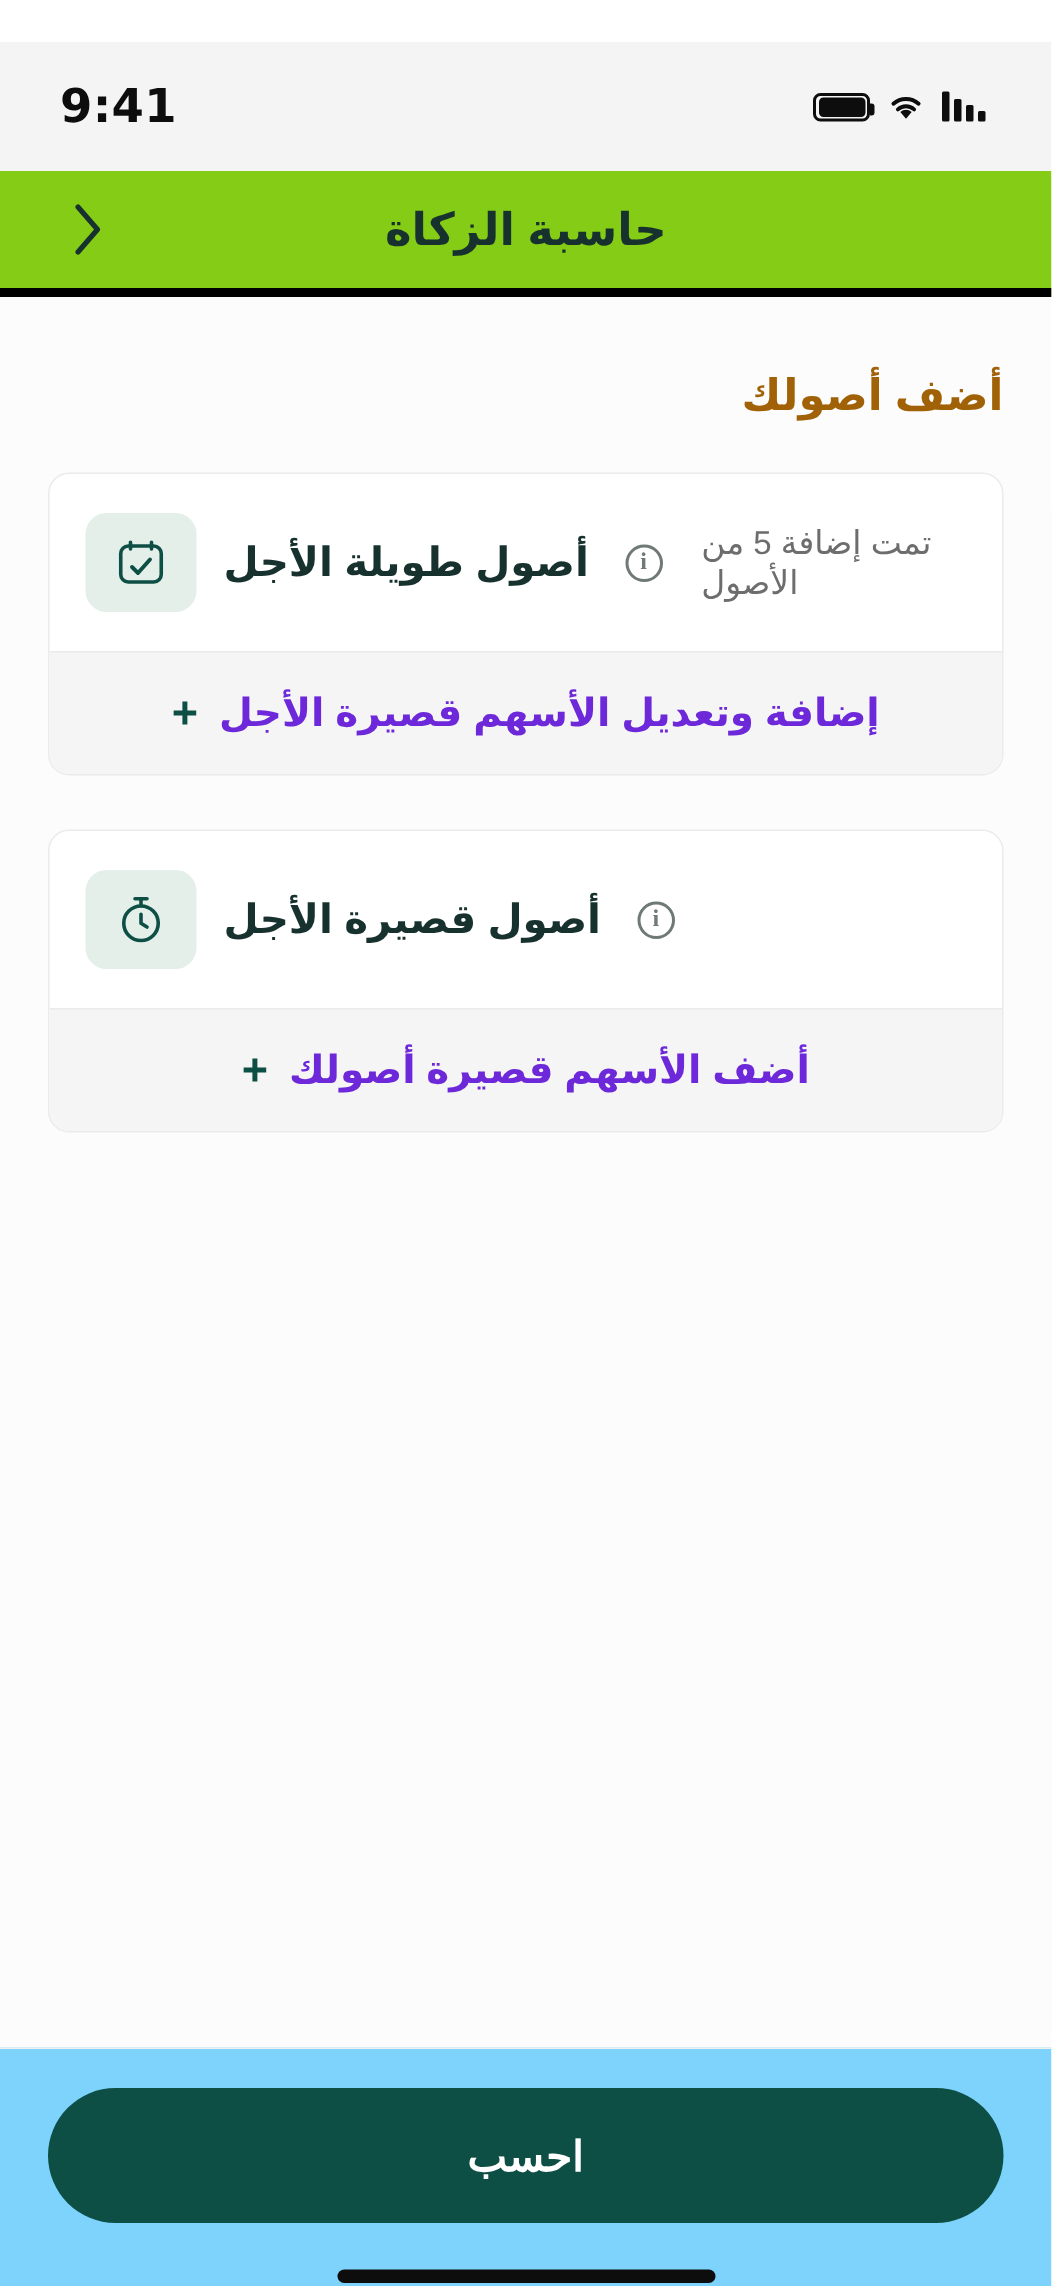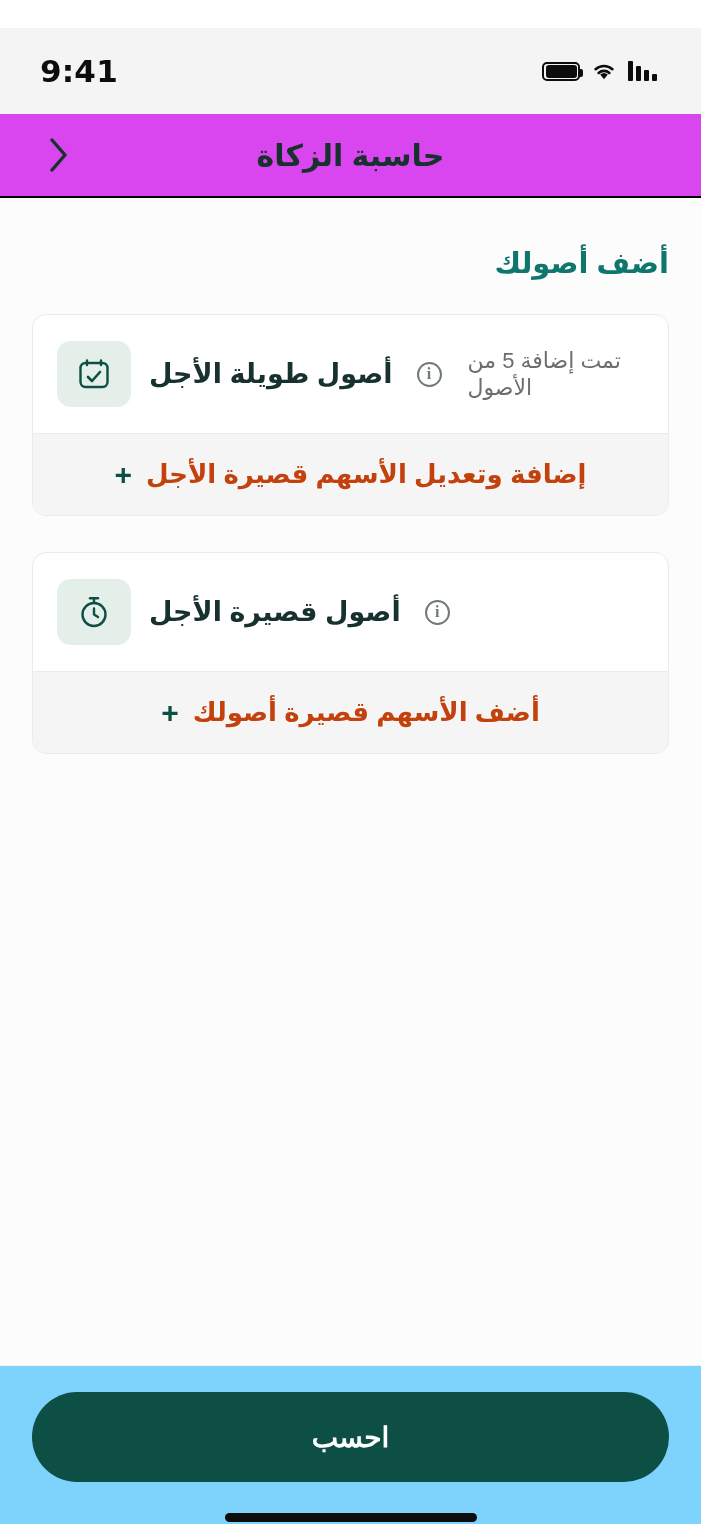--- a/index.html
+++ b/index.html
@@ -75,26 +75,26 @@
     height: 13px;
     width: 31px;
     margin: 0 1px;
     background: #0d0d0d;
     border-radius: 3px;
   }
 
   
   .nav-header {
     height: 84px;
-    background: #d946ef;
+    background: #84cc16;
     display: flex;
     align-items: center;
     justify-content: center;
     position: relative;
-    border-bottom: 2px solid #000000;
+    border-bottom: 6px solid #000000;
   }
   .nav-title {
     font-size: 30px;
     font-weight: 700;
     color: #17322e;
   }
   .nav-back {
     position: absolute;
     left: 40px;
     top: 50%;
@@ -110,21 +110,21 @@
   
   .content {
     flex: 1;
     background: #fcfcfc;
     padding: 0 32px;
     overflow: hidden;
   }
   .section-title {
     font-size: 29px;
     font-weight: 700;
-    color: #0f766e;
+    color: #a16207;
     text-align: right;
     margin: 48px 0 34px 0;
   }
 
   .card {
     background: #ffffff;
     border: 1px solid #eceaea;
     border-radius: 14px;
     overflow: hidden;
     margin-bottom: 36px;
@@ -222,21 +222,21 @@
   }
   .card-action .plus {
     font-size: 30px;
     font-weight: 700;
     color: #0d4f45;
     line-height: 1;
   }
   .card-action .act-label {
     font-size: 26px;
     font-weight: 700;
-    color: #c2410c;
+    color: #6d28d9;
   }
 
   
   .footer {
     background: #7dd3fc;
     border-top: 1px solid #f0f0f0;
     padding: 26px 32px 0 32px;
   }
   .primary-btn {
     width: 100%;

